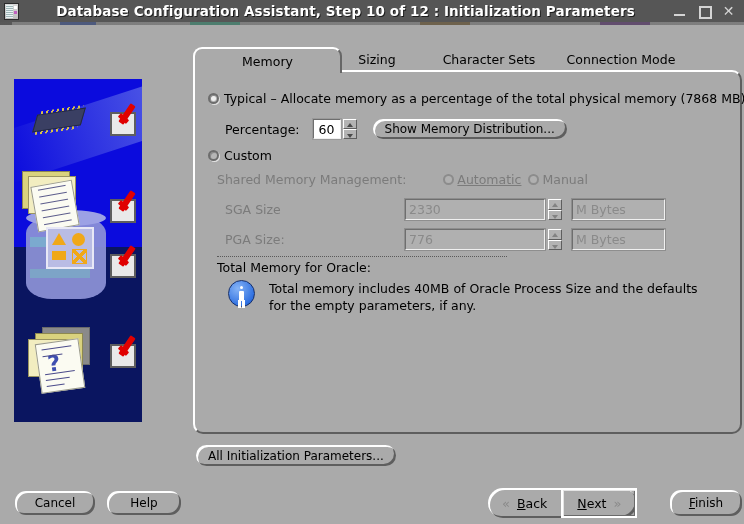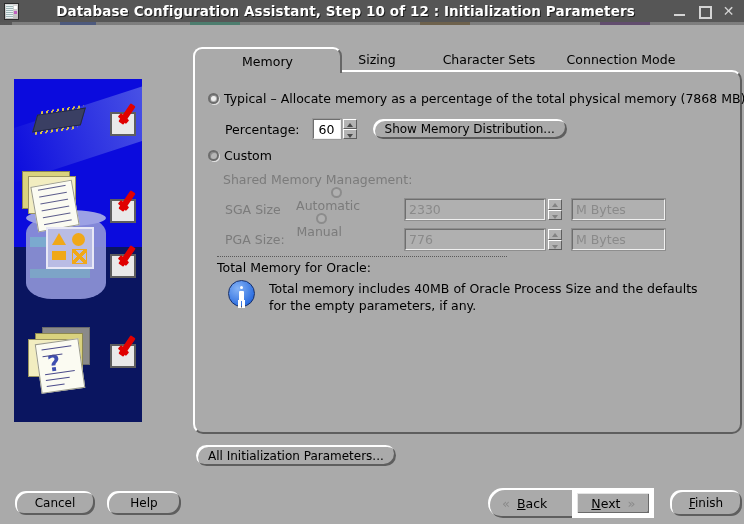--- a/index.html
+++ b/index.html
@@ -196,23 +196,22 @@
   .navgrp{
     position:absolute;display:flex;align-items:center;height:30px;
     border-radius:15px;box-shadow:inset 2px 2px 0 #ffffff, inset -2px -2px 0 #5e5e5e;
     background:#aaaaaa;
   }
   .navbtn{
     height:30px;display:flex;align-items:center;gap:7px;
     padding:0 14px;font-size:12.5px;box-sizing:border-box;cursor:default;
   }
   .navbtn.focus{
-    border:5px solid #ffffff;box-sizing:border-box;
+    border:2px solid #ffffff;box-sizing:border-box;
     box-shadow:inset 1px 1px 0 #e4e4e4, inset -1px -1px 0 #6a6a6a;
-    margin-left:11px;
   }
   .chev{color:#8a8a8a;font-size:13px;}
 
   .dotline{
     border-top:1px dotted #5a5a5a;
   }
 
   .infoicon{
     width:25px;height:25px;border-radius:50%;
     background:radial-gradient(circle at 35% 30%,#86b4f6,#2e6fe0 72%,#1d4ea8);
@@ -324,24 +323,24 @@
         <div class="dn"></div>
       </div>
       <div class="btn" style="margin-left:14px;height:24px;">Show Memory Distribution...</div>
     </div>
 
     <div class="row" style="position:absolute;left:13px;top:76px;">
       <div class="radio"></div>
       <span class="lbl" style="margin-left:5px;">Custom</span>
     </div>
 
-    <div class="row" style="position:absolute;left:28px;top:100px;flex-direction:column;">
+    <div class="row" style="position:absolute;left:22px;top:100px;">
       <span class="lbl dim">Shared Memory Management:</span>
       <div class="radio dim" style="margin-left:37px;"></div>
-      <span class="lbl dim" style="margin-left:21px;">Automatic</span>
+      <span class="lbl dim" style="margin-left:3px;text-decoration:underline;">Automatic</span>
       <div class="radio dim" style="margin-left:7px;"></div>
       <span class="lbl dim" style="margin-left:3px;">Manual</span>
     </div>
 
     <div class="row" style="position:absolute;left:30px;top:127px;">
       <span class="lbl dim" style="width:180px;">SGA Size</span>
       <div class="field dis" style="width:140px;height:21px;">2330</div>
       <div class="spin dis" style="height:21px;margin-left:3px;">
         <div class="up"></div>
         <div class="dn"></div>

